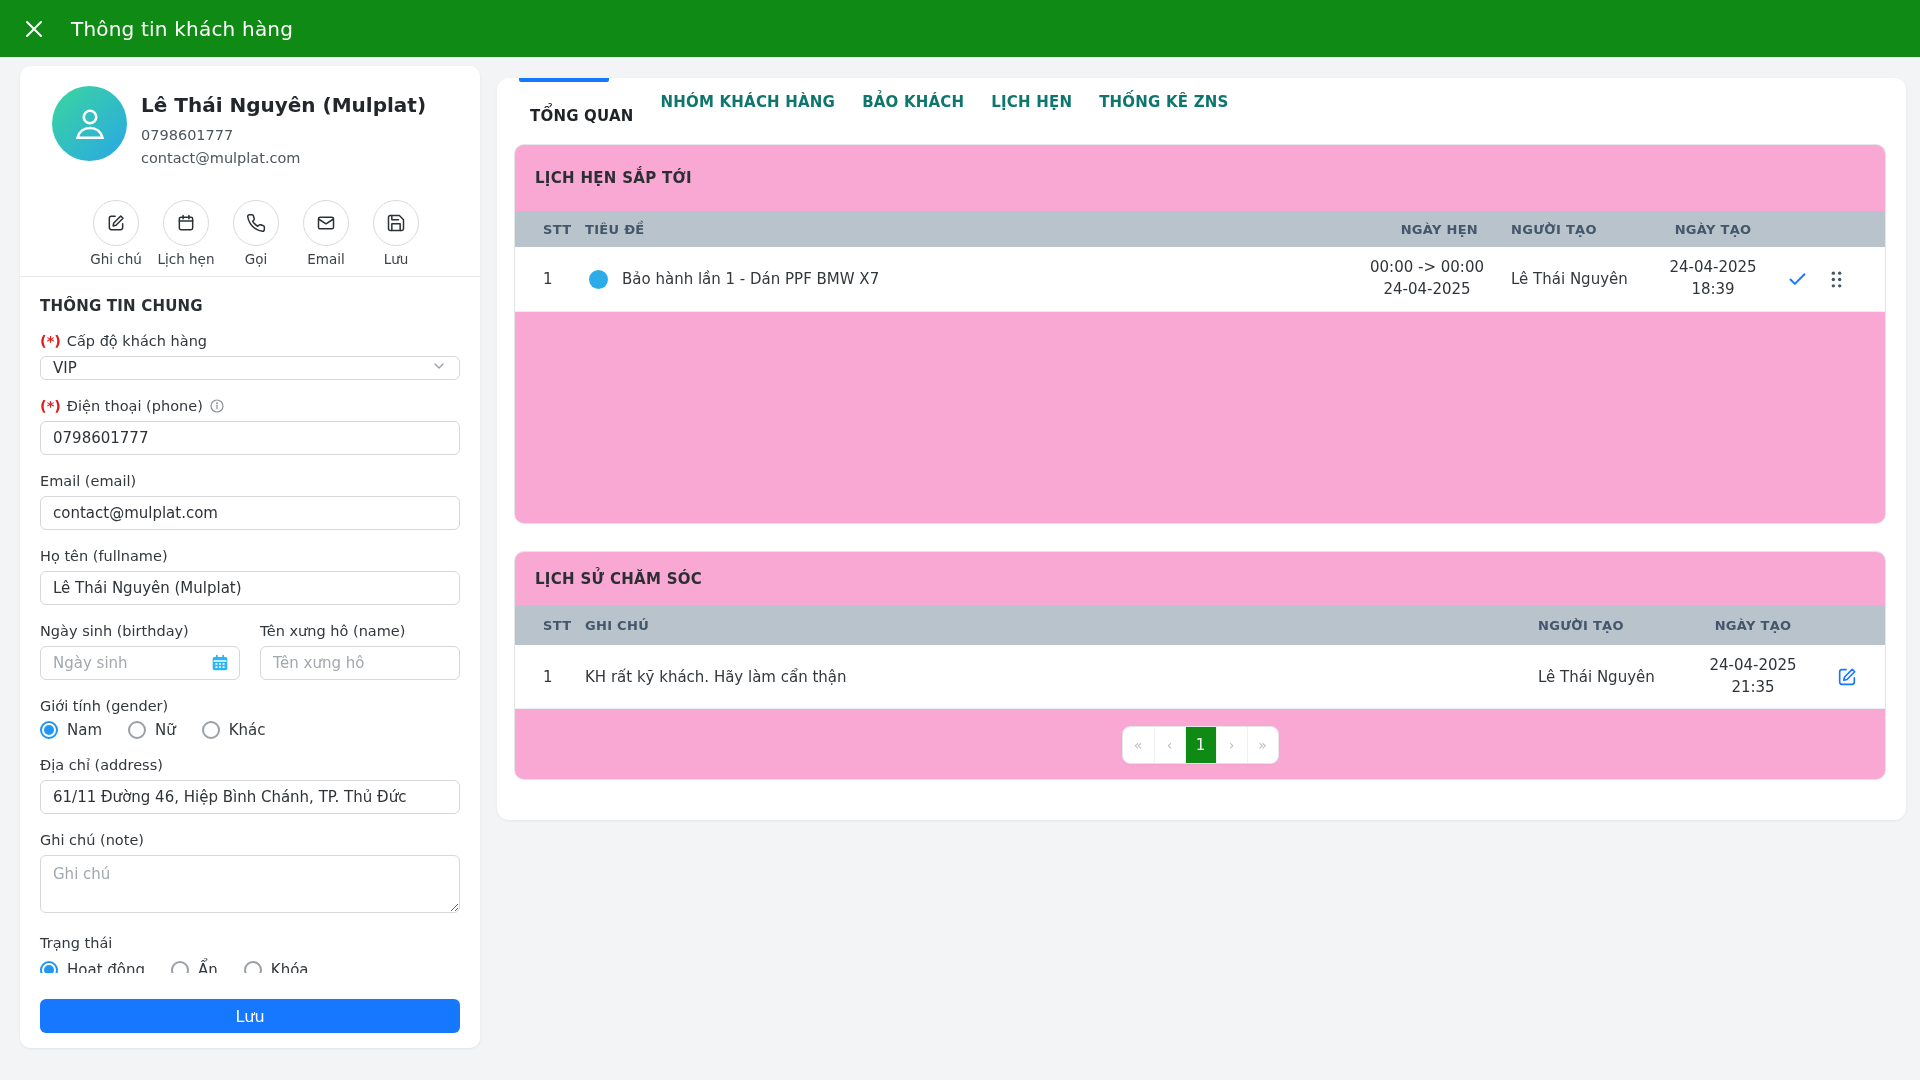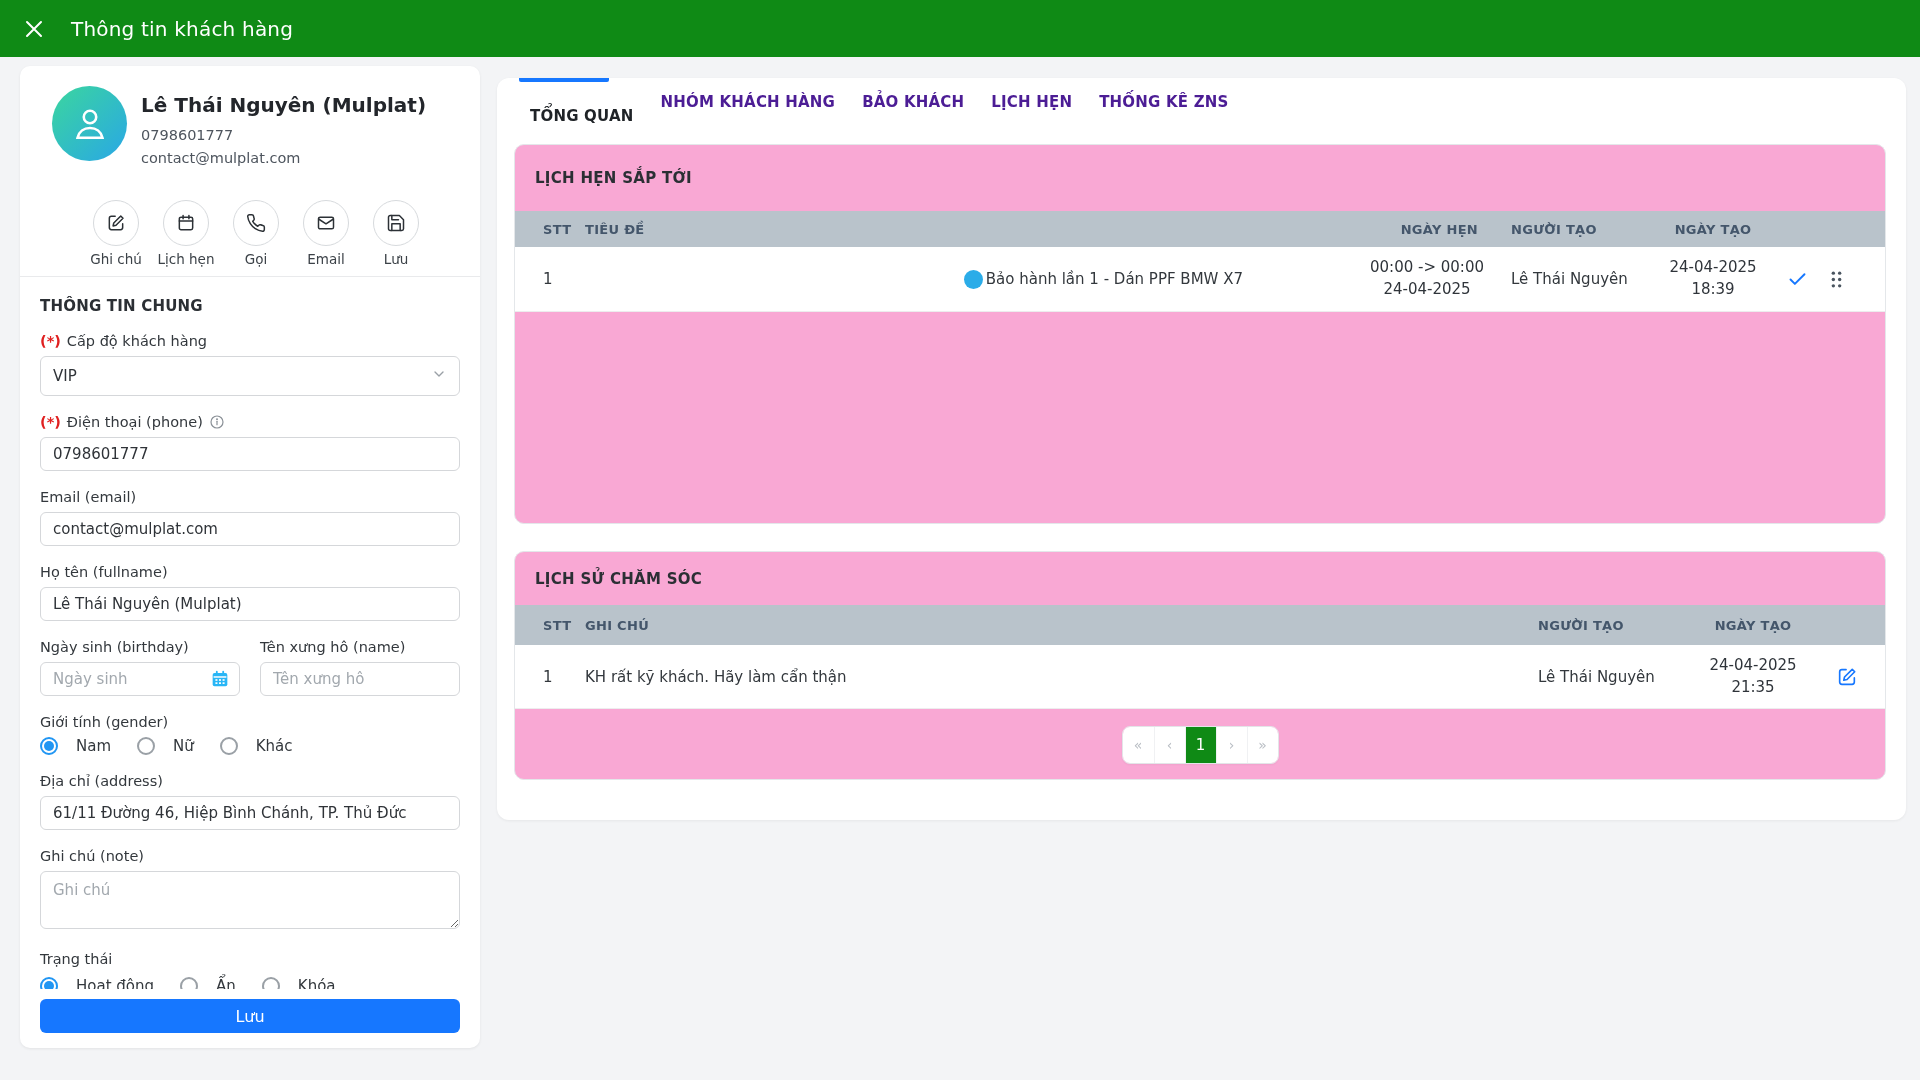--- a/index.html
+++ b/index.html
@@ -43,50 +43,50 @@
   .form-wrap { flex:1 1 auto; overflow:hidden; padding:0 20px; }
   .section-title { font-size:15px; font-weight:bold; color:#2b2f34; margin-top:20px; letter-spacing:.2px; }
   .fgroup { margin-top:18px; }
   .flabel { font-size:14.5px; color:#33383d; margin-bottom:7px; display:flex; align-items:center; gap:6px; }
   .req { color:#e02020; font-weight:bold; }
   .tinput, .tselect, .ttextarea {
     width:100%; height:34px; border:1px solid #d5d7da; border-radius:6px;
     padding:0 12px; font-size:15px; color:#2f3338; background:#fff; outline:none;
     font-family:inherit;
   }
-  .tselect { height:40px; display:flex; align-items:center; justify-content:space-between; cursor:pointer; }
+  .tselect { height:24px; display:flex; align-items:center; justify-content:space-between; cursor:pointer; }
   .tselect .chev { color:#9aa0a6; }
   .ttextarea { height:58px; padding:8px 12px; resize:both; line-height:1.4; }
   .tinput::placeholder, .ttextarea::placeholder { color:#a2a8ae; }
   .two-col { display:flex; gap:20px; }
   .two-col > div { flex:1; }
   .input-iconwrap { position:relative; }
   .input-iconwrap .cal-ic { position:absolute; right:9px; top:6px; }
   .radio-row { display:flex; gap:26px; margin-top:3px; }
-  .radio-item { display:flex; align-items:center; gap:18px; cursor:pointer; }
+  .radio-item { display:flex; align-items:center; gap:9px; cursor:pointer; }
   .rdot { width:18px; height:18px; border-radius:50%; border:2px solid #9aa0a6; position:relative; background:#fff; flex:0 0 auto; }
   .radio-item.checked .rdot { border-color:#2196f3; }
   .radio-item.checked .rdot::after {
     content:""; position:absolute; left:2px; top:2px; width:10px; height:10px; border-radius:50%; background:#2196f3;
   }
   .radio-label { font-size:15px; color:#33383d; }
   .clip-row { height:15px; overflow:hidden; }
   .save-wrap { flex:0 0 auto; padding:8px 20px 15px; }
   .save-btn {
     width:100%; height:34px; background:#1677ff; border:none; border-radius:6px;
     color:#fff; font-size:16px; font-family:inherit; cursor:pointer;
   }
 
   
   .right-panel {
     position:absolute; left:497px; top:78px; width:1409px; height:742px;
     background:#fff; border-radius:12px; box-shadow:0 1px 3px rgba(0,0,0,.06);
   }
   .tabbar { position:relative; height:48px; display:flex; align-items:center; gap:27px; padding:0 33px; }
-  .tab { font-size:15px; font-weight:600; color:#4c1d95; letter-spacing:.2px; cursor:pointer; white-space:nowrap; }
+  .tab { font-size:15px; font-weight:600; color:#0f766e; letter-spacing:.2px; cursor:pointer; white-space:nowrap; }
   .tab.active { color:#1f2327; font-weight:700;margin-top:28px; }
   .tab-indicator { position:absolute; top:0; left:22px; width:90px; height:4px; background:#1677ff; border-radius:0 0 2px 2px; }
 
   .data-card {
     margin:0 20px 0 17px; background:#f9a8d4; border:1px solid #e4e7ea; border-radius:10px; overflow:hidden;
   }
   .card-appointments { margin-top:18px; height:380px; }
   .card-care { margin-top:27px; height:229px; }
   .card-head { display:flex; align-items:center; padding:0 20px; font-size:15px; font-weight:bold; color:#2b2f34; letter-spacing:.3px; }
   .card-appointments .card-head { height:66px; }
@@ -95,21 +95,21 @@
   .tgrid { display:grid; align-items:center; }
   .grid-a { grid-template-columns:70px 1fr 255px 165px 100px 122px; }
   .grid-c { grid-template-columns:70px 1fr 150px 130px 67px; }
   .thead { background:#b9c3cb; color:#44566b; font-size:13px; font-weight:bold; letter-spacing:.3px; }
   .card-appointments .thead { height:36px; }
   .card-care .thead { height:40px; }
   .trow { border-bottom:1px solid #ededee; font-size:15px; color:#33383d; background:#fff; }
   .card-appointments .trow { height:65px; }
   .card-care .trow { height:64px; }
   .c-stt { padding-left:28px; }
-  .c-title { display:flex; align-items:center; gap:3px; padding-left:4px;justify-content:flex-end; }
+  .c-title { display:flex; align-items:center; gap:14px; padding-left:4px; }
   .dot { width:19px; height:19px; border-radius:50%; background:#2bace8; flex:0 0 auto; }
   .c-right { display:flex; justify-content:flex-end; padding-right:14px; text-align:center; }
   .c-center { text-align:center; }
   .c-left13 { padding-left:13px; }
   .two-line { line-height:1.45; color:#2f343a; }
   .c-icons { display:flex; align-items:center; gap:20px; padding-left:24px; }
   .icon-btn { cursor:pointer; display:flex; align-items:center; }
 
   .card-foot { height:71px; display:flex; align-items:center; justify-content:center; }
   .pager { display:flex; border:1px solid #e3e5e8; border-radius:8px; overflow:hidden; box-shadow:0 1px 2px rgba(0,0,0,.04); }

